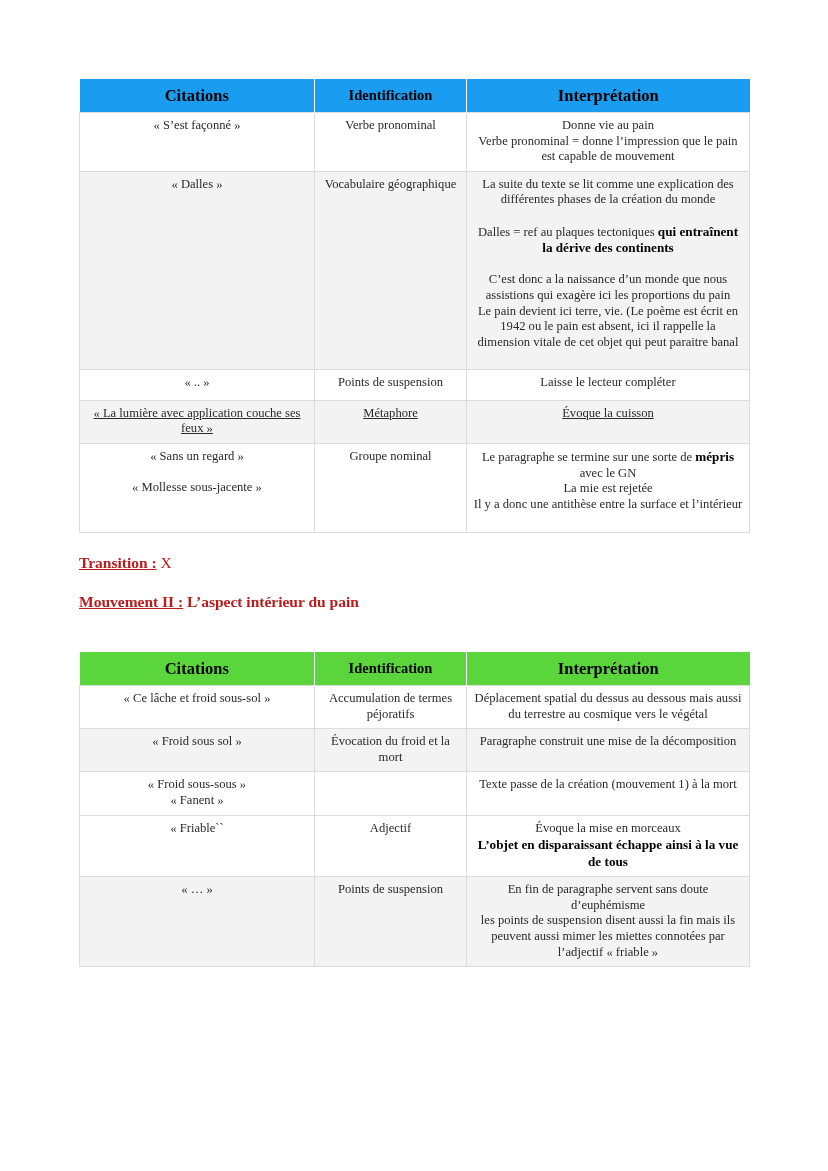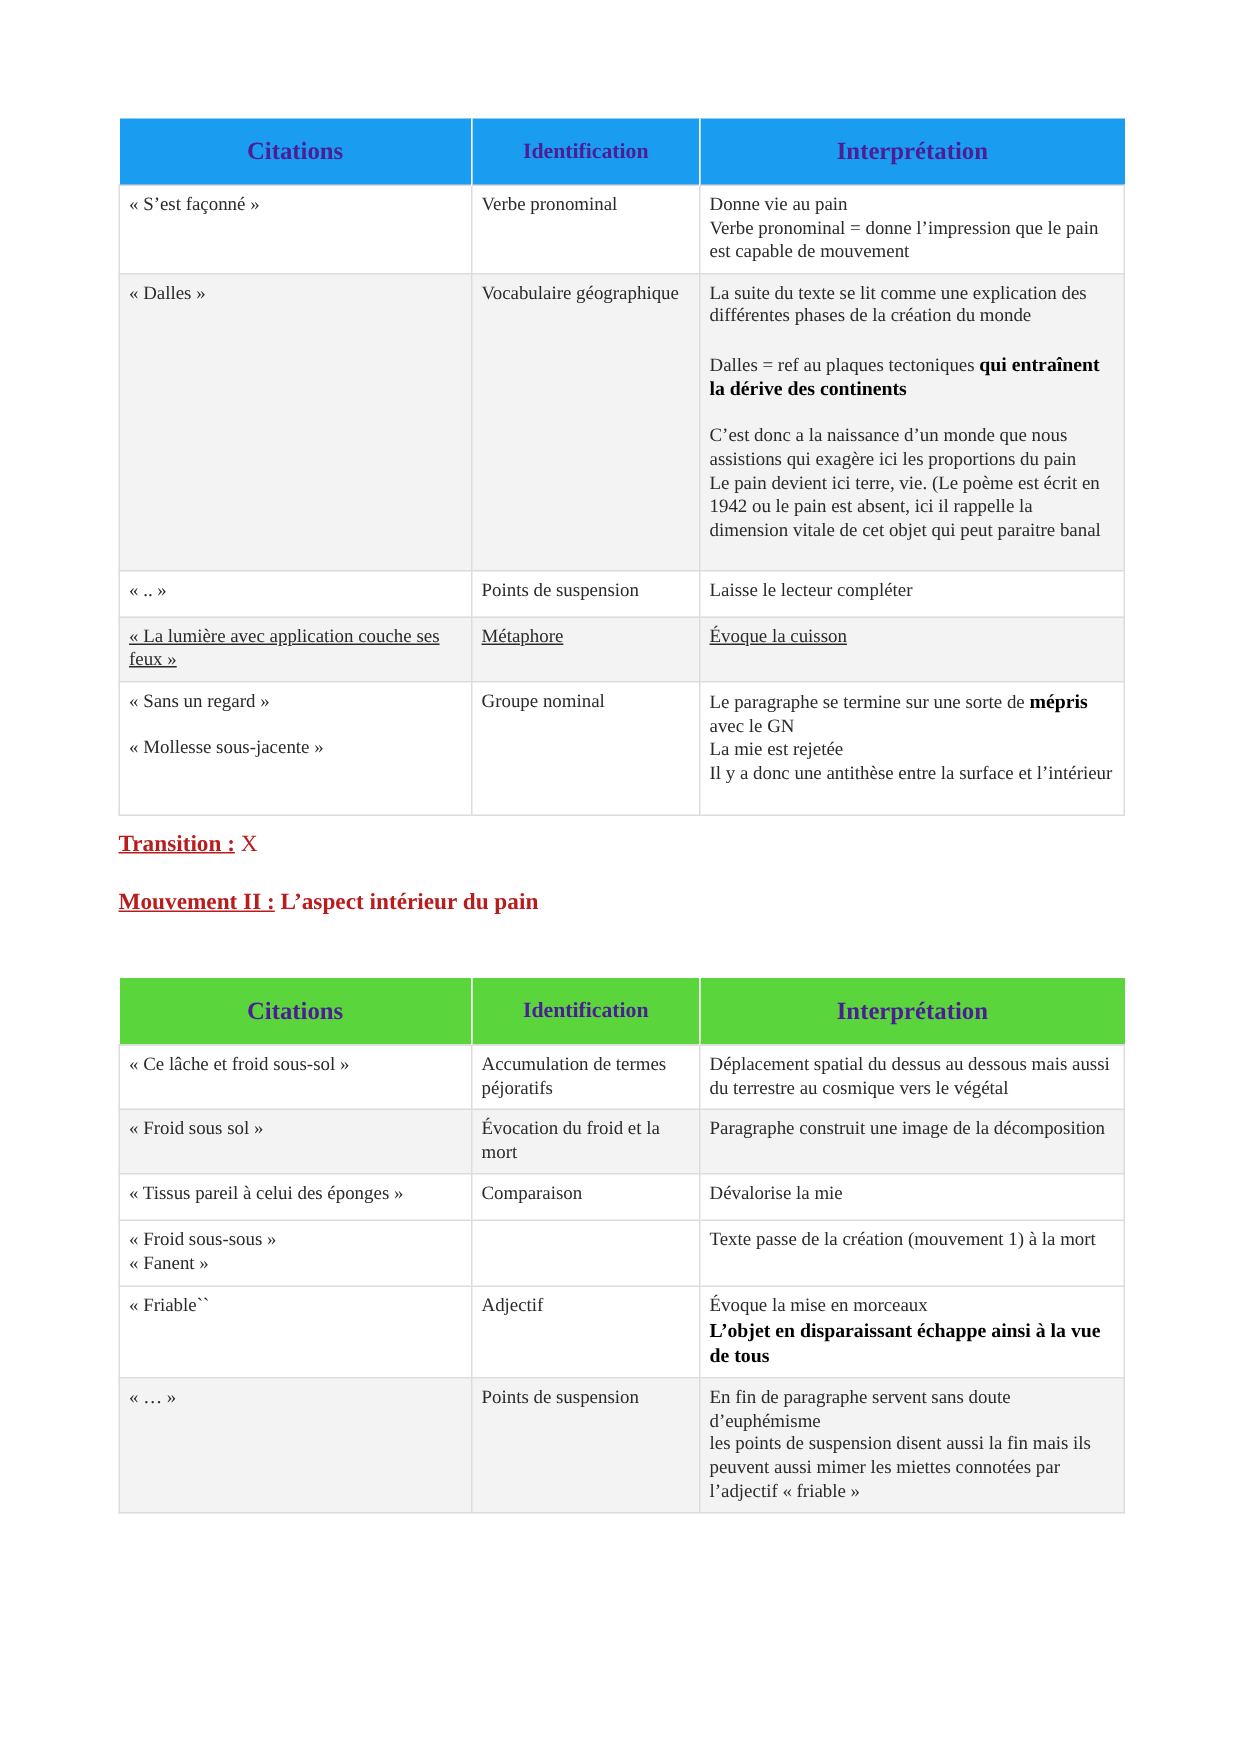--- a/index.html
+++ b/index.html
@@ -2,32 +2,32 @@
 <html><head>
 <meta charset="utf-8">
 <style>
   html, body { margin:0; padding:0; background:#ffffff; }
   body { width:828px; height:1171px; position:relative; overflow:hidden;
          font-family:"Liberation Serif","DejaVu Serif",serif; color:#2a2a2a; }
   table.grid { position:absolute; left:79px; width:670px; border-collapse:collapse; table-layout:fixed; }
   table.grid col.c1 { width:235px; }
   table.grid col.c2 { width:152px; }
   table.grid col.c3 { width:283px; }
-  table.grid th { color:#4c1d95; font-weight:bold; text-align:center; height:44px; padding:0;
+  table.grid th { color:#000000; font-weight:bold; text-align:center; height:33px; padding:0;
                   border-right:1px solid #ffffff; }
   table.grid th:last-child { border-right:none; }
   th.h1, th.h3 { font-size:16.5px; }
   th.h2 { font-size:14.5px; }
   table.blue th { background:#1a9cf0; }
   table.green th { background:#5bd53c; }
   table.grid td { vertical-align:top; font-size:12.6px; line-height:15.6px; padding:5px 6px 6px 6px;
                   border:1px solid #dcdcdc; }
   table.grid tr.odd td { background:#ffffff; }
   table.grid tr.even td { background:#f3f3f3;margin-top:11px; }
-  .line { display:block; }
+  .line { display:block;text-align:center; }
   .gap { display:block; height:15.6px; }
   b.strong { font-weight:bold; font-size:13.2px; color:#000000; }
   .heading { position:absolute; left:79px; font-size:15.5px; font-weight:bold; color:#b91c1c; }
   .heading .u { text-decoration:underline; }
   .heading .plain { font-weight:normal; }
 </style>
 </head>
 <body>
 
 <table class="grid blue" style="top:79px;">
@@ -145,32 +145,21 @@
         </td>
     </tr>
     <tr class="even" style="height:42px;">
       <td>
           <span class="line">« Froid sous sol »</span>
         </td>
       <td>
           <span class="line">Évocation du froid et la mort</span>
         </td>
       <td>
-          <span class="line">Paragraphe construit une image de la décomposition</span>
-        </td>
-    </tr>
-    <tr class="odd" style="height:31px;">
-      <td>
-          <span class="line">« Tissus pareil à celui des éponges »</span>
-        </td>
-      <td>
-          <span class="line">Comparaison</span>
-        </td>
-      <td>
-          <span class="line">Dévalorise la mie</span>
+          <span class="line">Paragraphe construit une mise de la décomposition</span>
         </td>
     </tr>
     <tr class="odd" style="height:43px;">
       <td>
         <span class="line">« Froid sous-sous »</span>
         <span class="line">« Fanent »</span>
       </td>
       <td>
           <span class="line"></span>
         </td>

